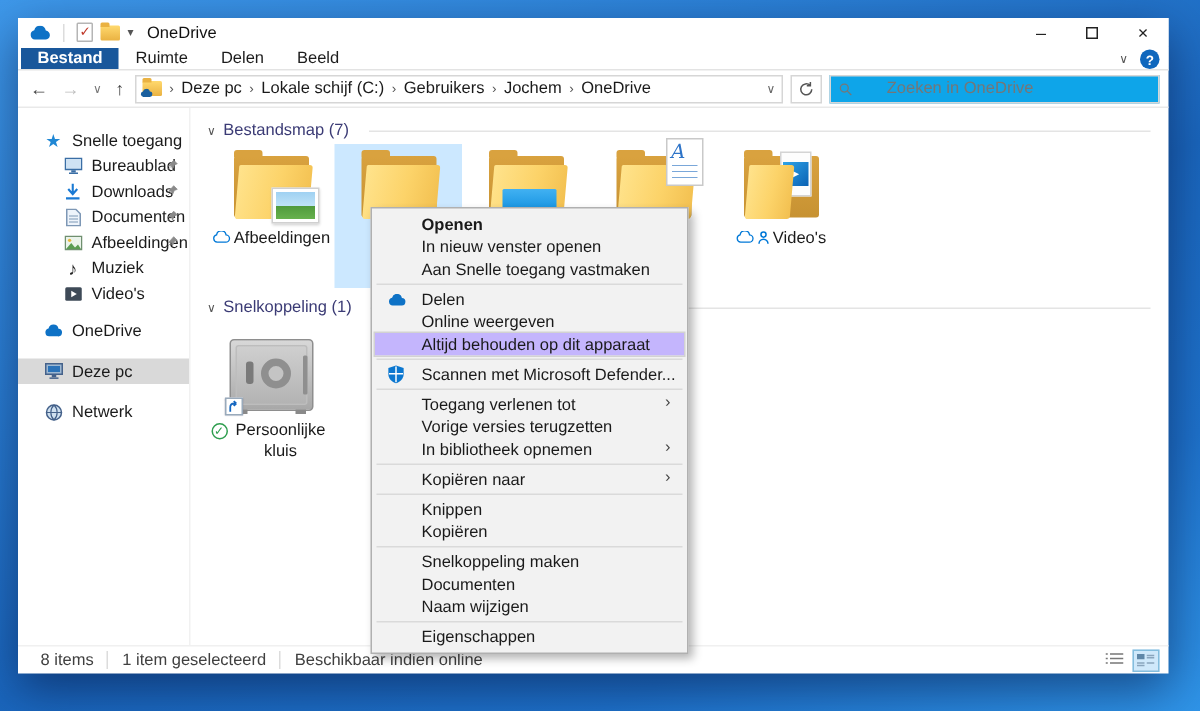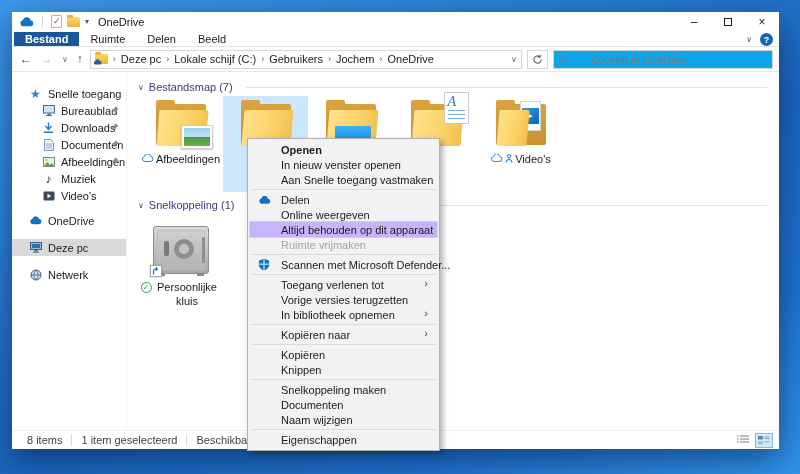--- a/index.html
+++ b/index.html
@@ -109,21 +109,21 @@
 
   
   .statusbar{flex:0 0 19px;display:flex;align-items:center;padding:0 6px;color:#404040;border-top:1px solid #f0f0f0}
   .stxt{padding:0 9px;position:relative}
   .stxt + .stxt{border-left:1px solid #dcdcdc}
   .sb-right{margin-left:auto;display:flex;gap:3px;align-items:center}
   .vbtn{width:18px;height:15px;display:flex;align-items:center;justify-content:center}
   .vbtn.active{background:#cfe8fa;border:1px solid #84bddd}
 
   
-  .ctxmenu{position:absolute;left:247px;top:138px;width:193px;background:#f2f2f2;border:1px solid #b0b0b0;
+  .ctxmenu{position:absolute;left:247px;top:138px;width:212px;background:#f2f2f2;border:1px solid #b0b0b0;
            box-shadow:3px 3px 6px rgba(0,0,0,.3);padding:3px 2px;z-index:50}
   .mi{height:15px;display:flex;align-items:center;padding:0 8px 0 31px;position:relative;white-space:nowrap}
   .mi.bold{font-weight:bold}
   .mi.dis{color:#a5a5a5}
   .mi.hl{background:#c4b5fd;outline:1px solid #d2d2d2}
   .mi .mic{position:absolute;left:7px;top:1px;width:14px;height:13px;display:flex;align-items:center;justify-content:center}
   .mi .sub{position:absolute;right:9px;color:#444;font-size:11px;top:0}
   .msep{height:1px;background:#dadada;margin:2px 1px}
 </style>
 </head>
@@ -446,23 +446,20 @@
         </svg>
       </span>
       <span>Delen</span>
     </div>
   <div class="mi">
       <span>Online weergeven</span>
     </div>
   <div class="mi hl">
       <span>Altijd behouden op dit apparaat</span>
     </div>
-  <div class="mi dis">
-      <span>Ruimte vrijmaken</span>
-    </div>
   <div class="msep"></div>
   <div class="mi">
       <span class="mic">
         <svg width="12" height="13" viewBox="0 0 16 17">
           <path d="M8 .8 L14.8 3 V8.2 C14.8 12.6 11.6 15.4 8 16.4 C4.4 15.4 1.2 12.6 1.2 8.2 V3 Z" fill="#0b77d0"></path>
           <path d="M8 1.5 V15.7 M1.8 8 H14.2" stroke="#fff" stroke-width="1.3"></path>
         </svg>
       </span>
       <span>Scannen met Microsoft Defender...</span>
     </div>
@@ -478,25 +475,25 @@
       <span>In bibliotheek opnemen</span>
       <span class="sub">›</span>
     </div>
   <div class="msep"></div>
   <div class="mi">
       <span>Kopiëren naar</span>
       <span class="sub">›</span>
     </div>
   <div class="msep"></div>
   <div class="mi">
+      <span>Knippen</span>
+    </div>
+  <div class="mi">
       <span>Kopiëren</span>
     </div>
-  <div class="mi">
-      <span>Knippen</span>
-    </div>
   <div class="msep"></div>
   <div class="mi">
       <span>Snelkoppeling maken</span>
     </div>
   <div class="mi">
       <span>Documenten</span>
     </div>
   <div class="mi">
       <span>Naam wijzigen</span>
     </div>

